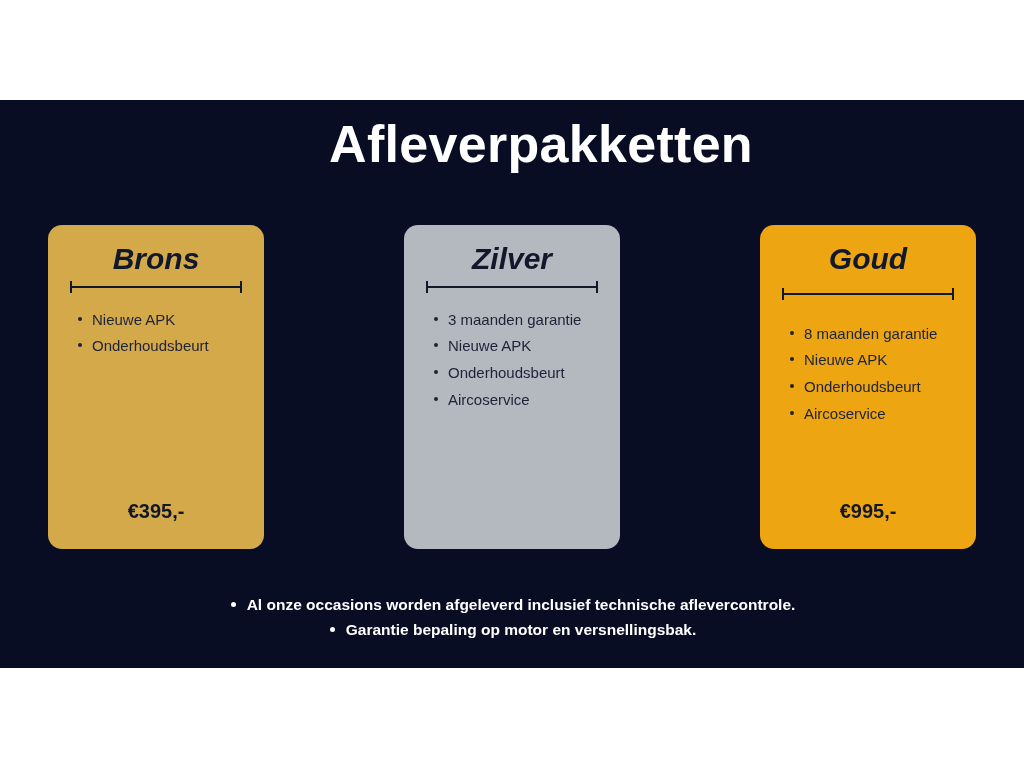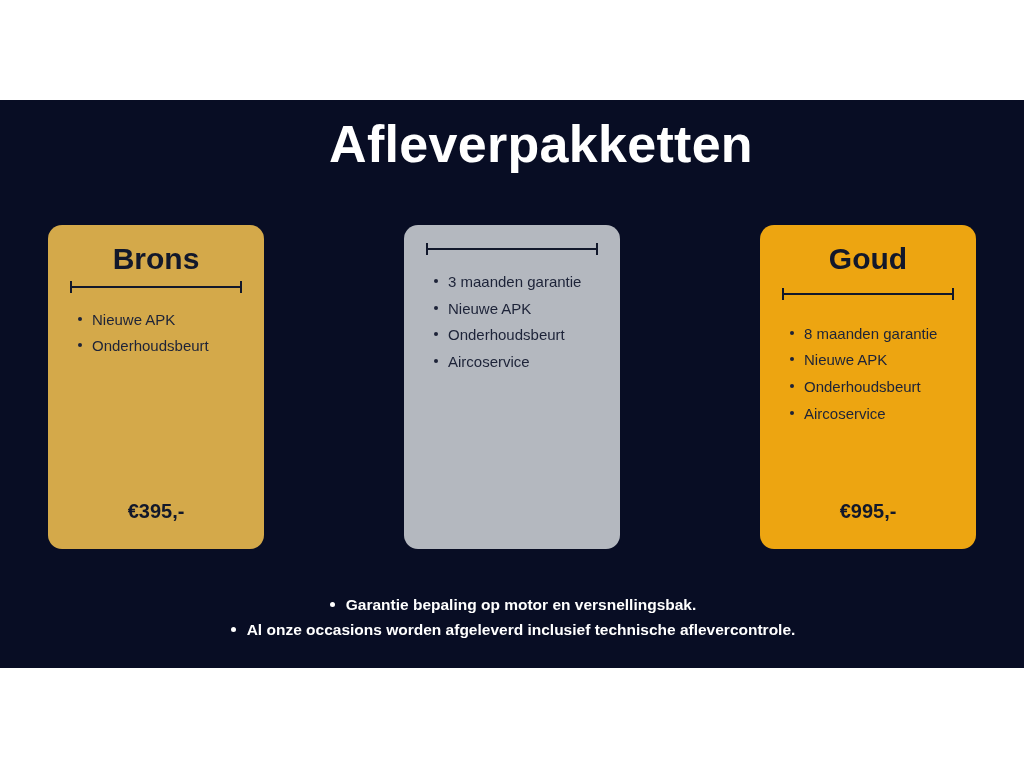--- a/index.html
+++ b/index.html
@@ -52,20 +52,21 @@
     display: flex;
     flex-direction: column;
   }
   .card-title {
     text-align: center;
     font-size: 30px;
     font-weight: bold;
     color: #12182b;
     line-height: 1.05;
     margin: 0 0 6px 0;
+    font-style: italic;
   }
   .rule {
     position: relative;
     height: 12px;
     margin: 0 8px 14px 8px;
   }
   .rule .bar {
     position: absolute;
     top: 5px;
     left: 0;
@@ -161,20 +162,21 @@
         <span class="cap right"></span>
       </div>
       <ul class="features">
         <li>Nieuwe APK</li>
         <li>Onderhoudsbeurt</li>
       </ul>
       <div class="price">€395,-</div>
     </div>
 
     <div class="card" style="background:#b4b8bf;">
+      <div class="card-title">Zilver</div>
       <div class="rule">
         <span class="cap left"></span>
         <span class="bar"></span>
         <span class="cap right"></span>
       </div>
       <ul class="features">
         <li>3 maanden garantie</li>
         <li>Nieuwe APK</li>
         <li>Onderhoudsbeurt</li>
         <li>Aircoservice</li>
@@ -193,17 +195,17 @@
         <li>Nieuwe APK</li>
         <li>Onderhoudsbeurt</li>
         <li>Aircoservice</li>
       </ul>
       <div class="price">€995,-</div>
     </div>
 
   </div>
 
   <div class="notes">
+    <span class="note-row"><span class="note">Al onze occasions worden afgeleverd inclusief technische aflevercontrole.</span></span>
     <span class="note-row"><span class="note">Garantie bepaling op motor en versnellingsbak.</span></span>
-    <span class="note-row"><span class="note">Al onze occasions worden afgeleverd inclusief technische aflevercontrole.</span></span>
   </div>
 
 </div>
 
 </body></html>

